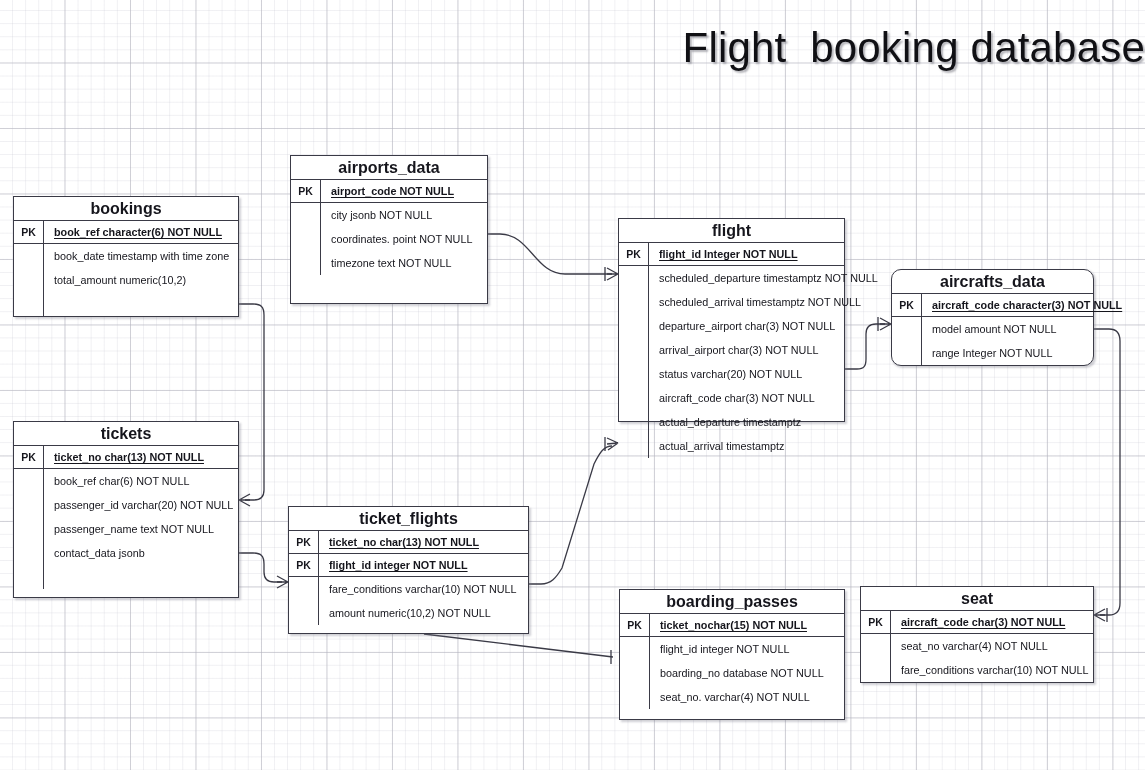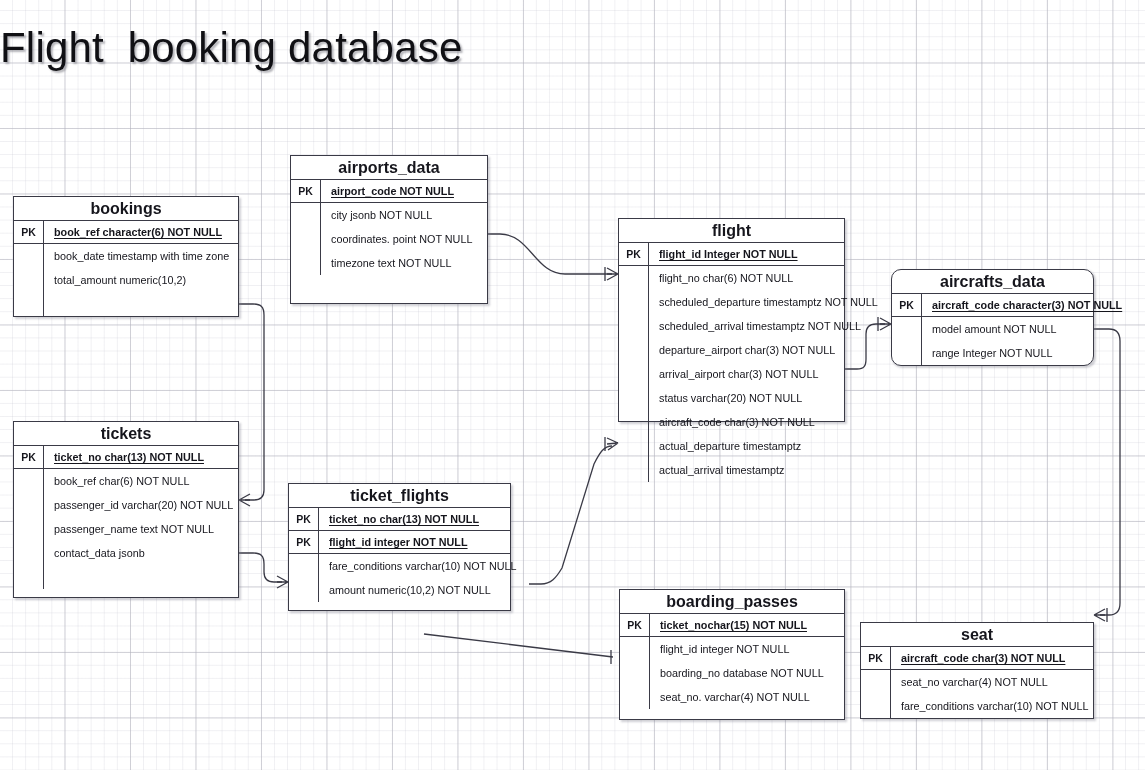--- a/index.html
+++ b/index.html
@@ -40,21 +40,21 @@
     height: 770px;
     pointer-events: none;
   }
 
   
   .diagram-title {
     position: absolute;
     left: 0;
     top: 24px;
     width: 1145px;
-    text-align: left;
+    text-align: right;
     font-size: 42px;
     font-weight: 400;
     letter-spacing: 0.2px;
     color: #101014;
     text-shadow: 2px 2px 2px rgba(120,120,130,0.55);
     white-space: pre;
   }
 
   
   .entity {
@@ -223,24 +223,20 @@
 
   <div class="entity" style="left:618px; top:218px; width:227px; height:204px;">
     <div class="ent-title">flight</div>
     <div class="row row-pk">
       <div class="keycell">PK</div>
       <div class="fieldcell pk">flight_id Integer NOT NULL</div>
     </div>
     <div class="attrs">
       <div class="row row-attr">
         <div class="keycell empty"></div>
-        <div class="fieldcell">flight_no char(6) NOT NULL</div>
-      </div>
-      <div class="row row-attr">
-        <div class="keycell empty"></div>
         <div class="fieldcell">scheduled_departure timestamptz NOT NULL</div>
       </div>
       <div class="row row-attr">
         <div class="keycell empty"></div>
         <div class="fieldcell">scheduled_arrival timestamptz NOT NULL</div>
       </div>
       <div class="row row-attr">
         <div class="keycell empty"></div>
         <div class="fieldcell">departure_airport char(3) NOT NULL</div>
       </div>
@@ -308,21 +304,21 @@
         <div class="keycell empty"></div>
         <div class="fieldcell">contact_data jsonb</div>
       </div>
       <div class="row row-attr">
         <div class="keycell empty"></div>
         <div class="fieldcell"></div>
       </div>
     </div>
   </div>
 
-  <div class="entity" style="left:288px; top:483px; width:223px; height:128px;">
+  <div class="entity" style="left:288px; top:506px; width:241px; height:128px;">
     <div class="ent-title">ticket_flights</div>
     <div class="row row-pk">
       <div class="keycell">PK</div>
       <div class="fieldcell pk">ticket_no  char(13) NOT NULL</div>
     </div>
     <div class="row row-pk">
       <div class="keycell">PK</div>
       <div class="fieldcell pk"> flight_id integer  NOT NULL</div>
     </div>
     <div class="attrs">
@@ -352,21 +348,21 @@
         <div class="keycell empty"></div>
         <div class="fieldcell">boarding_no database NOT NULL</div>
       </div>
       <div class="row row-attr">
         <div class="keycell empty"></div>
         <div class="fieldcell">seat_no. varchar(4) NOT NULL</div>
       </div>
     </div>
   </div>
 
-  <div class="entity" style="left:860px; top:586px; width:234px; height:97px;margin-top:36px;">
+  <div class="entity" style="left:860px; top:586px; width:234px; height:97px;">
     <div class="ent-title">seat</div>
     <div class="row row-pk">
       <div class="keycell">PK</div>
       <div class="fieldcell pk">aircraft_code char(3) NOT NULL</div>
     </div>
     <div class="attrs">
       <div class="row row-attr">
         <div class="keycell empty"></div>
         <div class="fieldcell">seat_no varchar(4) NOT NULL</div>
       </div>

